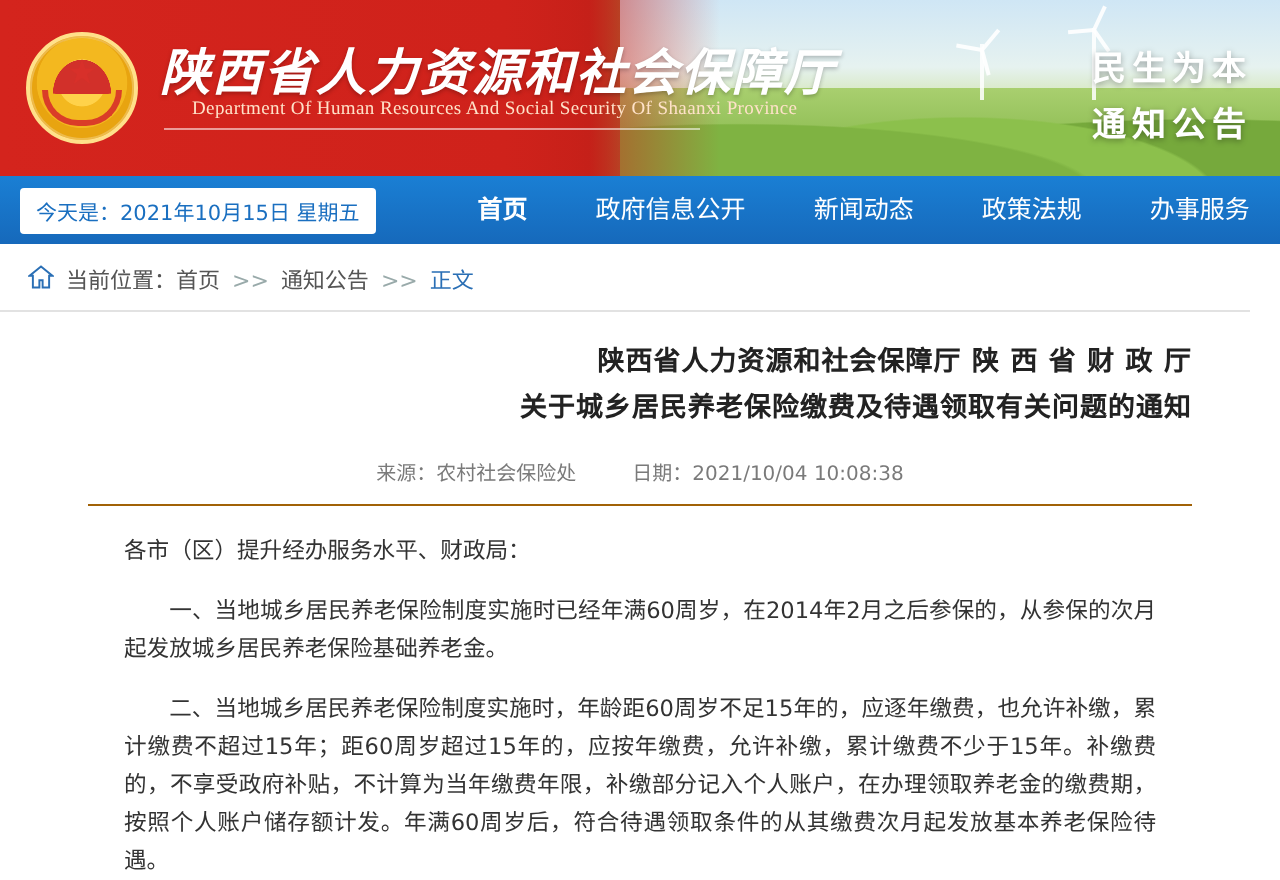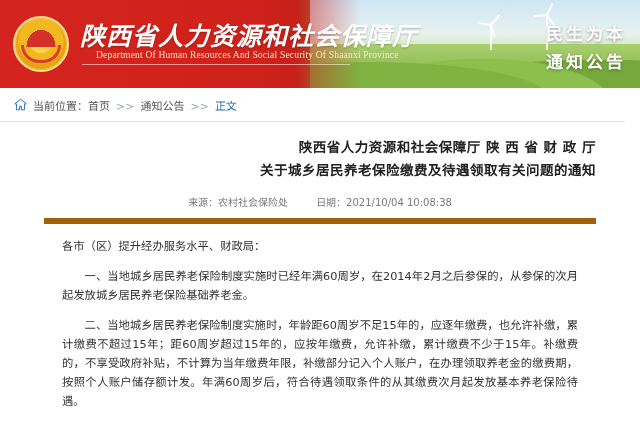--- a/index.html
+++ b/index.html
@@ -137,21 +137,21 @@
   .doc-title1, .doc-title2 {
     text-align: right; color: #222; font-weight: bold;
     font-family: "DejaVu Sans", sans-serif;
   }
   .doc-title1 { font-size: 13.5px; line-height: 22px; letter-spacing: .5px; }
   .doc-title2 { font-size: 13.5px; line-height: 24px; letter-spacing: .5px; }
 
   .meta {
     display: flex; justify-content: center; gap: 28px;
     margin-top: 12px; padding-bottom: 9px;
-    border-bottom: 6px solid #a16207;
+    border-bottom: 1px solid #a16207;
     font-size: 10px; color: #7a7a7a;
     font-family: "DejaVu Sans", sans-serif;
   }
 
   .body { padding: 0 18px; }
   .body p {
     margin: 0; padding-top: 11px;
     font-size: 11.3px; line-height: 19px; color: #333; text-align: justify;
     font-family: "DejaVu Sans", sans-serif;
   }
@@ -182,20 +182,31 @@
     </div>
 
     <div class="title-cn">陕西省人力资源和社会保障厅</div>
     <div class="title-en">Department Of Human Resources And Social Security Of Shaanxi Province</div>
     <div class="title-en-underline"></div>
 
     <div class="slogan l1">民生为本</div>
     <div class="slogan l2">通知公告</div>
   </div>
 
+  <div class="navbar">
+    <div class="today">今天是：2021年10月15日 星期五</div>
+    <div class="navitems">
+      <div class="navitem active">首页</div>
+      <div class="navitem">政府信息公开</div>
+      <div class="navitem">新闻动态</div>
+      <div class="navitem">政策法规</div>
+      <div class="navitem">办事服务</div>
+
+    </div>
+  </div>
 
   <div class="crumbwrap">
     <svg class="home-icon" viewBox="0 0 16 16">
       <path d="M8 1.5 1 7.2h2v7.3h4V10h2v4.5h4V7.2h2z" fill="none" stroke="#2a6fb5" stroke-width="1.2"></path>
     </svg>
     <div class="crumb">
       <span>当前位置：</span><span>首页</span><span class="sep">&gt;&gt;</span><span>通知公告</span><span class="sep">&gt;&gt;</span><span class="loc">正文</span>
     </div>
   </div>
 

